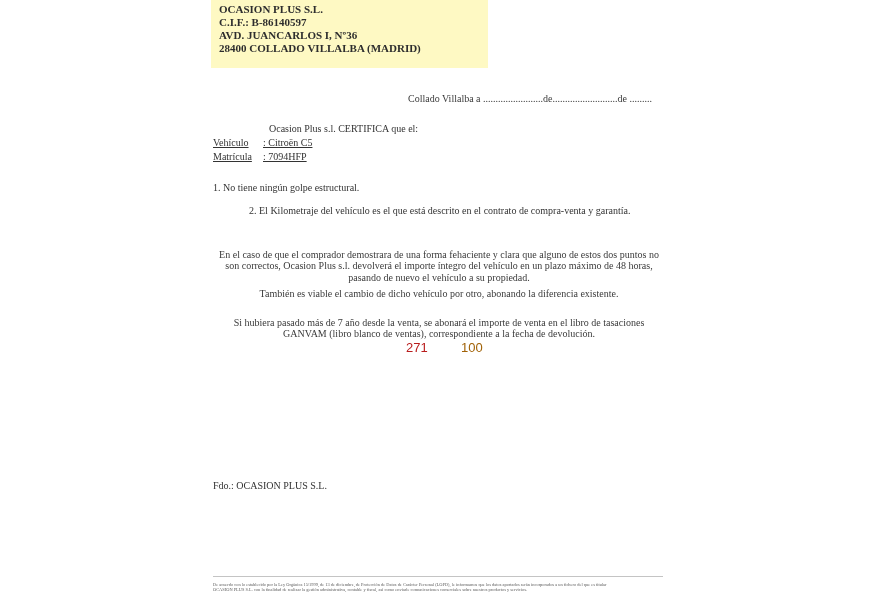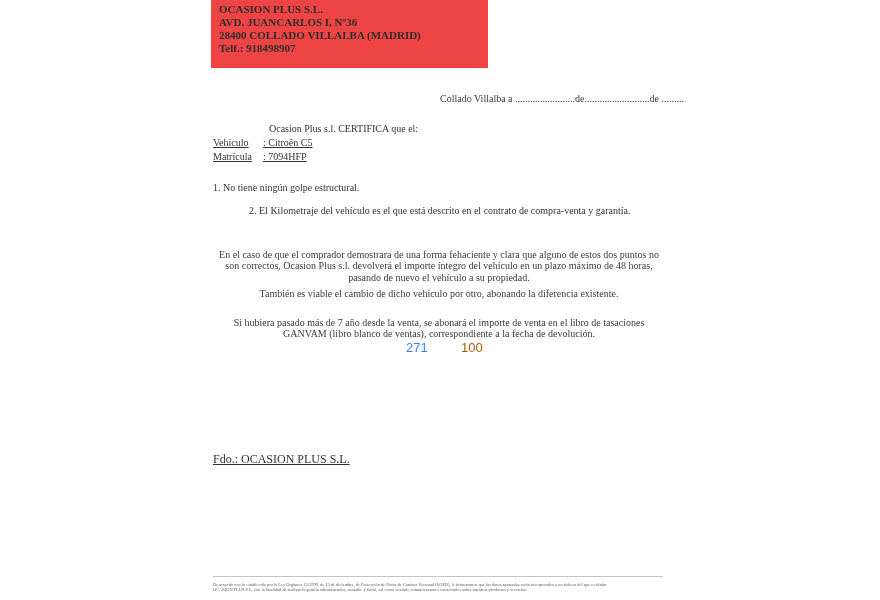--- a/index.html
+++ b/index.html
@@ -19,21 +19,21 @@
   }
   .letterhead div {
     font-weight: bold;
     font-size: 11px;
     line-height: 13px;
     color: #2e2e2e;
     white-space: nowrap;
   }
   .date-line {
     position: absolute;
-    left: 440px; top: 93px;
+    left: 408px; top: 93px;
     font-size: 10px;
     color: #3a3a3a;
     white-space: nowrap;
   }
   .certify-intro { position: absolute; left: 221px; top: 123px; font-size: 10px; white-space: nowrap; margin-left: 48px; }
   .certify-row { position: absolute; left: 213px; font-size: 10px; white-space: nowrap; text-decoration: underline; }
   .certify-row .lbl { display: inline-block; width: 50px; text-decoration: underline; }
   .row-vehicle { top: 137px; }
   .row-plate { top: 151px; }
   .clause { position: absolute; left: 213px; font-size: 10px; white-space: nowrap; }
@@ -53,21 +53,21 @@
   .para-year { top: 317px; }
   .annotation {
     position: absolute;
     top: 340px;
     font-family: "Liberation Sans", "DejaVu Sans", sans-serif;
     font-size: 13px;
     color: #4a4a4a;
   }
   .annotation-left { left: 406px; }
   .annotation-right { left: 461px; }
-  .signature { position: absolute; left: 213px; top: 452px; font-size: 12px; white-space: nowrap; text-decoration: underline; }
+  .signature { position: absolute; left: 213px; top: 480px; font-size: 10px; white-space: nowrap; }
   .divider {
     position: absolute;
     left: 213px; top: 576px; width: 450px; height: 0;
     border-top: 1px solid #c4c4c4;
   }
   .fineprint {
     position: absolute;
     left: 213px; top: 582px;
     width: 830px;
     transform: scale(0.55);
@@ -75,25 +75,25 @@
     font-size: 8px;
     line-height: 9.5px;
     color: #5a5a5a;
   }
 </style>
 </head>
 <body>
 
 <div class="page">
 
-  <div class="letterhead" style="background: #ef4444;">
+  <div class="letterhead" style="background: #fef9c3;">
     <div>OCASION PLUS S.L.</div>
+    <div>C.I.F.: B-86140597</div>
     <div>AVD. JUANCARLOS I, Nº36</div>
     <div>28400 COLLADO VILLALBA (MADRID)</div>
-    <div>Telf.: 918498907</div>
   </div>
 
   <div class="date-line">Collado Villalba a ........................de..........................de .........</div>
 
   <div class="certify-intro">Ocasion Plus s.l. CERTIFICA que el:</div>
 
   <div class="certify-row row-vehicle">
     <span class="lbl">Vehículo</span><span>: Citroën C5</span>
   </div>
 
@@ -101,21 +101,21 @@
     <span class="lbl">Matrícula</span><span>: 7094HFP</span>
   </div>
 
   <div class="clause clause-1">1. No tiene ningún golpe estructural.</div>
   <div class="clause clause-2">2. El Kilometraje del vehículo es el que está descrito en el contrato de compra-venta y garantía.</div>
 
   <div class="para para-main">En el caso de que el comprador demostrara de una forma fehaciente y clara que alguno de estos dos puntos no son correctos, Ocasion Plus s.l. devolverá el importe íntegro del vehículo en un plazo máximo de 48 horas, pasando de nuevo el vehículo a su propiedad.</div>
   <div class="para para-swap">También es viable el cambio de dicho vehículo por otro, abonando la diferencia existente.</div>
   <div class="para para-year">Si hubiera pasado más de 7 año desde la venta, se abonará el importe de venta en el libro de tasaciones GANVAM (libro blanco de ventas), correspondiente a la fecha de devolución.</div>
 
-  <div class="annotation annotation-left" style="color: #3b82f6;">271</div>
+  <div class="annotation annotation-left" style="color: #b91c1c;">271</div>
   <div class="annotation annotation-right" style="color: #a16207;">100</div>
 
   <div class="signature">Fdo.: OCASION PLUS S.L.</div>
 
   <div class="divider"></div>
 
   <div class="fineprint">
     <div>De acuerdo con lo establecido por la Ley Orgánica 15/1999, de 13 de diciembre, de Protección de Datos de Carácter Personal (LOPD), le informamos que los datos aportados serán incorporados a un fichero del que es titular</div>
     <div>OCASION PLUS S.L. con la finalidad de realizar la gestión administrativa, contable y fiscal, así como enviarle comunicaciones comerciales sobre nuestros productos y servicios.</div>
   </div>

